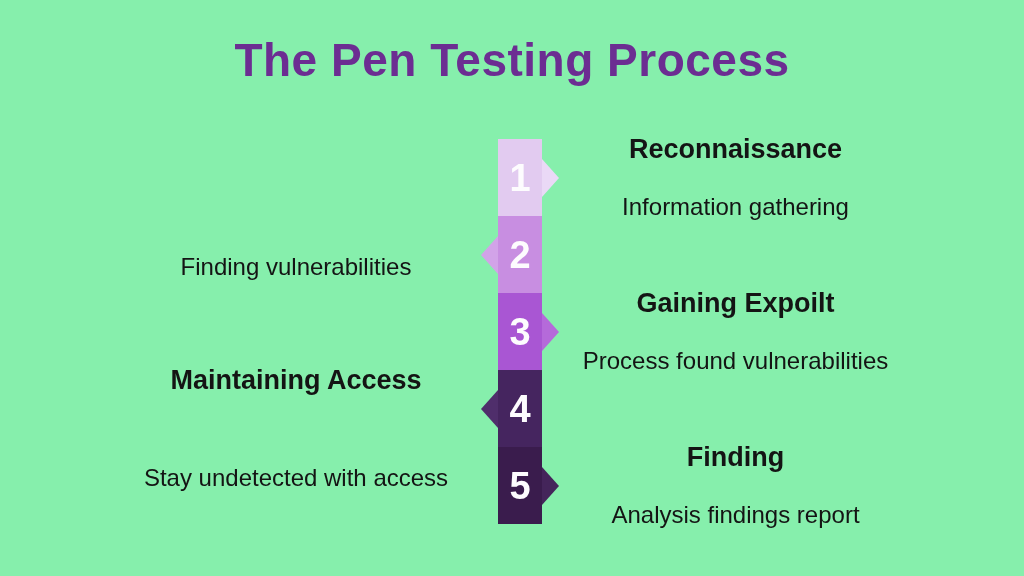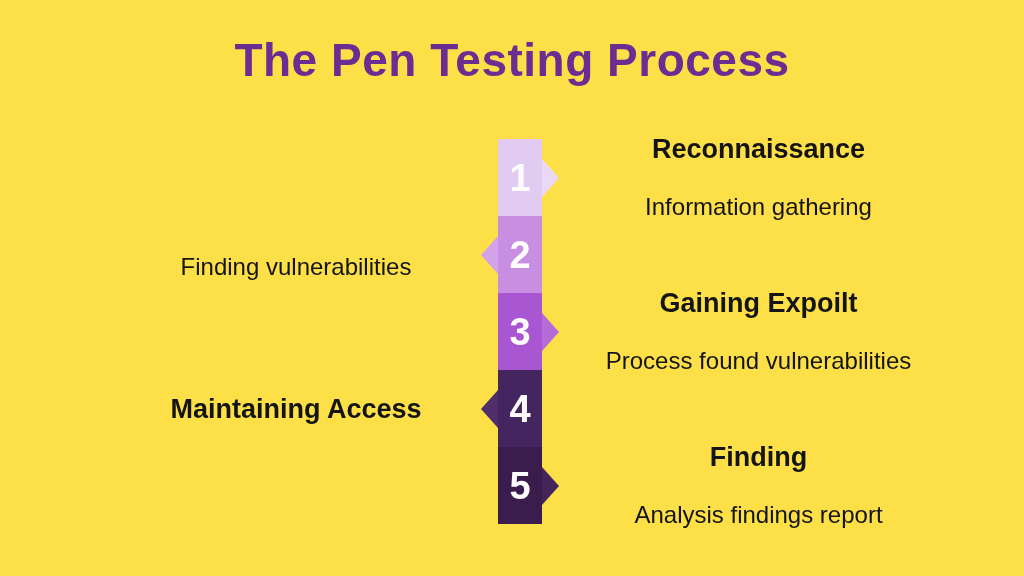--- a/index.html
+++ b/index.html
@@ -45,38 +45,38 @@
   }
   .label {
     position: absolute;
     height: 77px;
     display: flex;
     flex-direction: column;
     justify-content: center;
     text-align: center;
     color: #141414;
   }
-  .label-right { left: 586px; width: 345px; }
+  .label-right { left: 563px; width: 345px; }
   .label-left  { left: 115px; width: 362px; }
   .heading {
     font-size: 27px;
     font-weight: 700;
     line-height: 34px;
   }
   .desc {
     font-size: 24px;
     font-weight: 400;
     line-height: 34px;
     margin-top: 24px;
   }
 </style>
 </head>
 <body>
 
-<div class="canvas" style="background: #fde047;">
+<div class="canvas" style="background: #86efac;">
   <div class="title" style="color: rgb(108, 45, 146);">The Pen Testing Process</div>
   <div id="diagram">
   <div class="segment" style="top: 139px; background: rgb(226, 203, 240);">
     <span class="num" style="color: rgb(253, 252, 254);">1</span>
   </div>
   <div class="arrow" style="top: 158.5px; left: 542px; border-left: 17px solid rgb(234, 217, 246);"></div>
   <div class="label label-right" style="top: 139px; color: rgb(20, 20, 20);">
     <div class="heading">Reconnaissance</div>
     <div class="desc">Information gathering</div>
   </div>
@@ -95,22 +95,23 @@
   <div class="arrow" style="top: 312.5px; left: 542px; border-left: 17px solid rgb(181, 106, 218);"></div>
   <div class="label label-right" style="top: 293px; color: rgb(20, 20, 20);">
     <div class="heading">Gaining Expoilt</div>
     <div class="desc">Process found vulnerabilities</div>
   </div>
 
   <div class="segment" style="top: 370px; background: rgb(69, 37, 95);">
     <span class="num" style="color: rgb(253, 252, 254);">4</span>
   </div>
   <div class="arrow" style="top: 389.5px; left: 481px; border-right: 17px solid rgb(79, 46, 107);"></div>
-  <div class="label label-left" style="top: 370px; color: rgb(20, 20, 20); gap: 40px;">
+  <div class="label label-left" style="top: 390px; color: rgb(20, 20, 20); gap: 40px;">
     <div class="heading">Maintaining Access</div>
+    <div class="desc">Stay undetected with access</div>
   </div>
 
   <div class="segment" style="top: 447px; background: rgb(58, 28, 77);">
     <span class="num" style="color: rgb(253, 252, 254);">5</span>
   </div>
   <div class="arrow" style="top: 466.5px; left: 542px; border-left: 17px solid rgb(68, 37, 90);"></div>
   <div class="label label-right" style="top: 447px; color: rgb(20, 20, 20);">
     <div class="heading">Finding</div>
     <div class="desc">Analysis findings report</div>
   </div>

